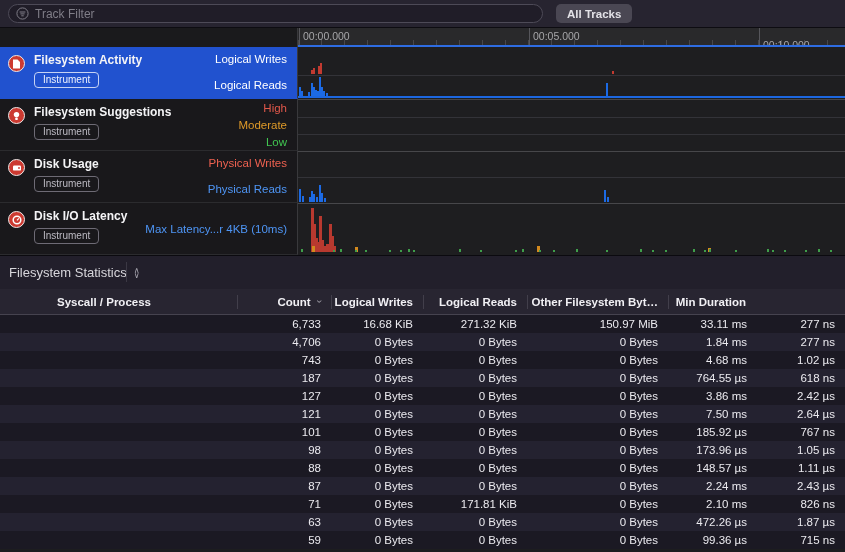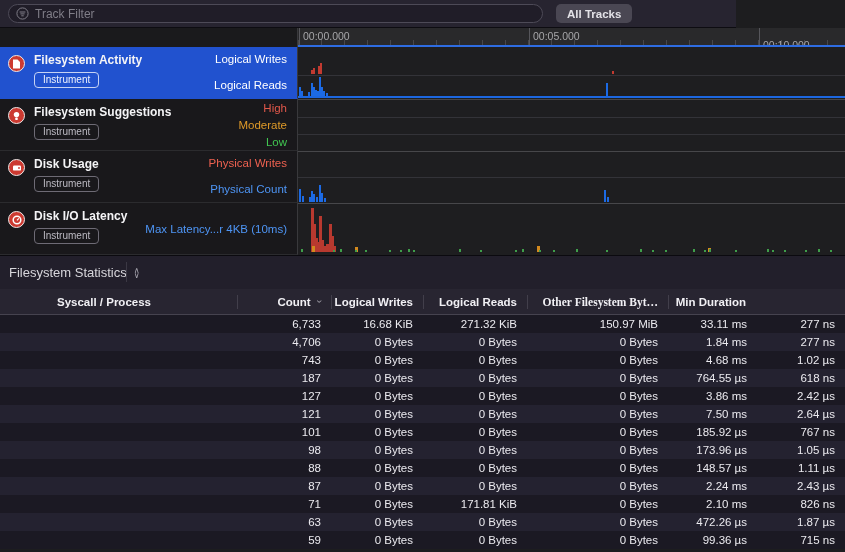--- a/index.html
+++ b/index.html
@@ -1,21 +1,21 @@
 <!DOCTYPE html>
 <html><head>
 <meta charset="utf-8">
 <style>
   * { margin:0; padding:0; box-sizing:border-box; }
   html,body { width:845px; height:552px; overflow:hidden; background:#141316;
               font-family:"Liberation Sans", sans-serif; }
   .app { position:relative; width:845px; height:552px; background:#1d1d1f; }
 
   
-  .toolbar { position:absolute; left:0; top:0; width:736px; height:28px;
+  .toolbar { position:absolute; left:0; top:0; width:845px; height:28px;
              background:#272430; border-bottom:1px solid #0d0c11;
              display:flex; align-items:center; padding:0 8px; }
   .filter-field { width:535px; height:19px; border:1px solid #4d4a57; border-radius:10px;
                   background:#201d28; display:flex; align-items:center; gap:6px; padding:0 7px; }
   .filter-field .ph { color:#7f7d87; font-size:12px; }
   .all-tracks { margin-left:13px; height:19px; padding:0 11px; background:#4a4753;
                 border-radius:5px; color:#e3e2e7; font-size:11.5px; font-weight:600;
                 display:flex; align-items:center; }
 
   
@@ -154,21 +154,21 @@
       <div class="track-head" style="top: 151px;">
         <div class="t-icon">
           <svg width="10" height="10" viewBox="0 0 10 10">
             <rect x="1" y="2.4" width="8" height="5.2" rx="1.2" fill="#fff"></rect>
             <circle cx="7" cy="5" r="0.9" fill="#cc3a31"></circle>
           </svg>
         </div>
         <div class="t-title">Disk Usage</div>
         <div class="t-badge">Instrument</div>
         <div class="t-label" style="top: 6px; color: rgb(238, 97, 80);">Physical Writes</div>
-        <div class="t-label" style="top: 32px; color: rgb(78, 149, 245);">Physical Count</div>
+        <div class="t-label" style="top: 32px; color: rgb(78, 149, 245);">Physical Reads</div>
       </div>
       <div class="track-head" style="top: 203px;">
         <div class="t-icon">
           <svg width="10" height="10" viewBox="0 0 10 10">
             <circle cx="5" cy="5" r="3.8" fill="none" stroke="#fff" stroke-width="1.5"></circle>
             <line x1="5" y1="5.4" x2="6.9" y2="3.4" stroke="#fff" stroke-width="1.2"></line>
           </svg>
         </div>
         <div class="t-title">Disk I/O Latency</div>
         <div class="t-badge">Instrument</div>
@@ -278,21 +278,21 @@
         <span class="sort-chev">›</span>
       </div>
       <div class="th" style="width: 92px;">
         <div class="colsep"></div>
         <span>Logical Writes</span>
       </div>
       <div class="th" style="width: 104px;">
         <div class="colsep"></div>
         <span>Logical Reads</span>
       </div>
-      <div class="th" style="width: 141px; font-family: Liberation Serif, serif;">
+      <div class="th" style="width: 141px;">
         <div class="colsep"></div>
         <span>Other Filesystem Byt…</span>
       </div>
       <div class="th" style="width: 88px;">
         <div class="colsep"></div>
         <span>Min Duration</span>
       </div>
     </div>
   <div class="tbody" id="tbody">
       <div class="row odd">

